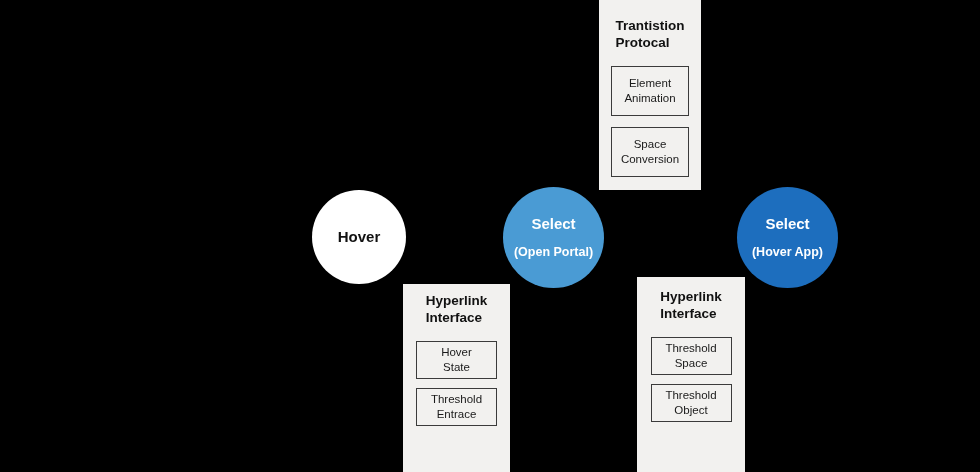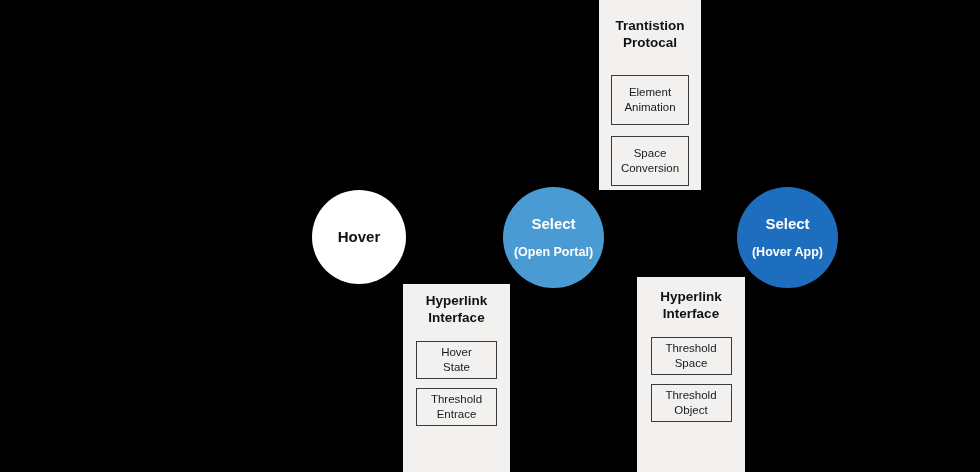--- a/index.html
+++ b/index.html
@@ -23,21 +23,21 @@
     background: #f2f1ef;
     box-sizing: border-box;
     display: flex;
     flex-direction: column;
     align-items: center;
   }
   .panel-title {
     font-size: 13.5px;
     font-weight: bold;
     color: #111111;
-    text-align: center;
+    text-align: left;
     line-height: 1.25;
     white-space: pre-line;
   }
   .sub-box {
     box-sizing: border-box;
     border: 1.5px solid #3b3b3b;
     background: #f2f1ef;
     display: flex;
     align-items: center;
     justify-content: center;
@@ -53,21 +53,21 @@
     left: 599px;
     top: -4px;
     width: 102px;
     height: 194px;
     padding-top: 22px;
   }
   #panel-protocol .sub-box {
     width: 78px;
     height: 50px;
   }
-  #panel-protocol .sub-box.first { margin-top: 23px; }
+  #panel-protocol .sub-box.first { margin-top: 14px; }
   #panel-protocol .sub-box.second { margin-top: 11px; }
 
   
   #panel-hyperlink-left {
     left: 403px;
     top: 284px;
     width: 107px;
     height: 194px;
     padding-top: 9px;
   }

